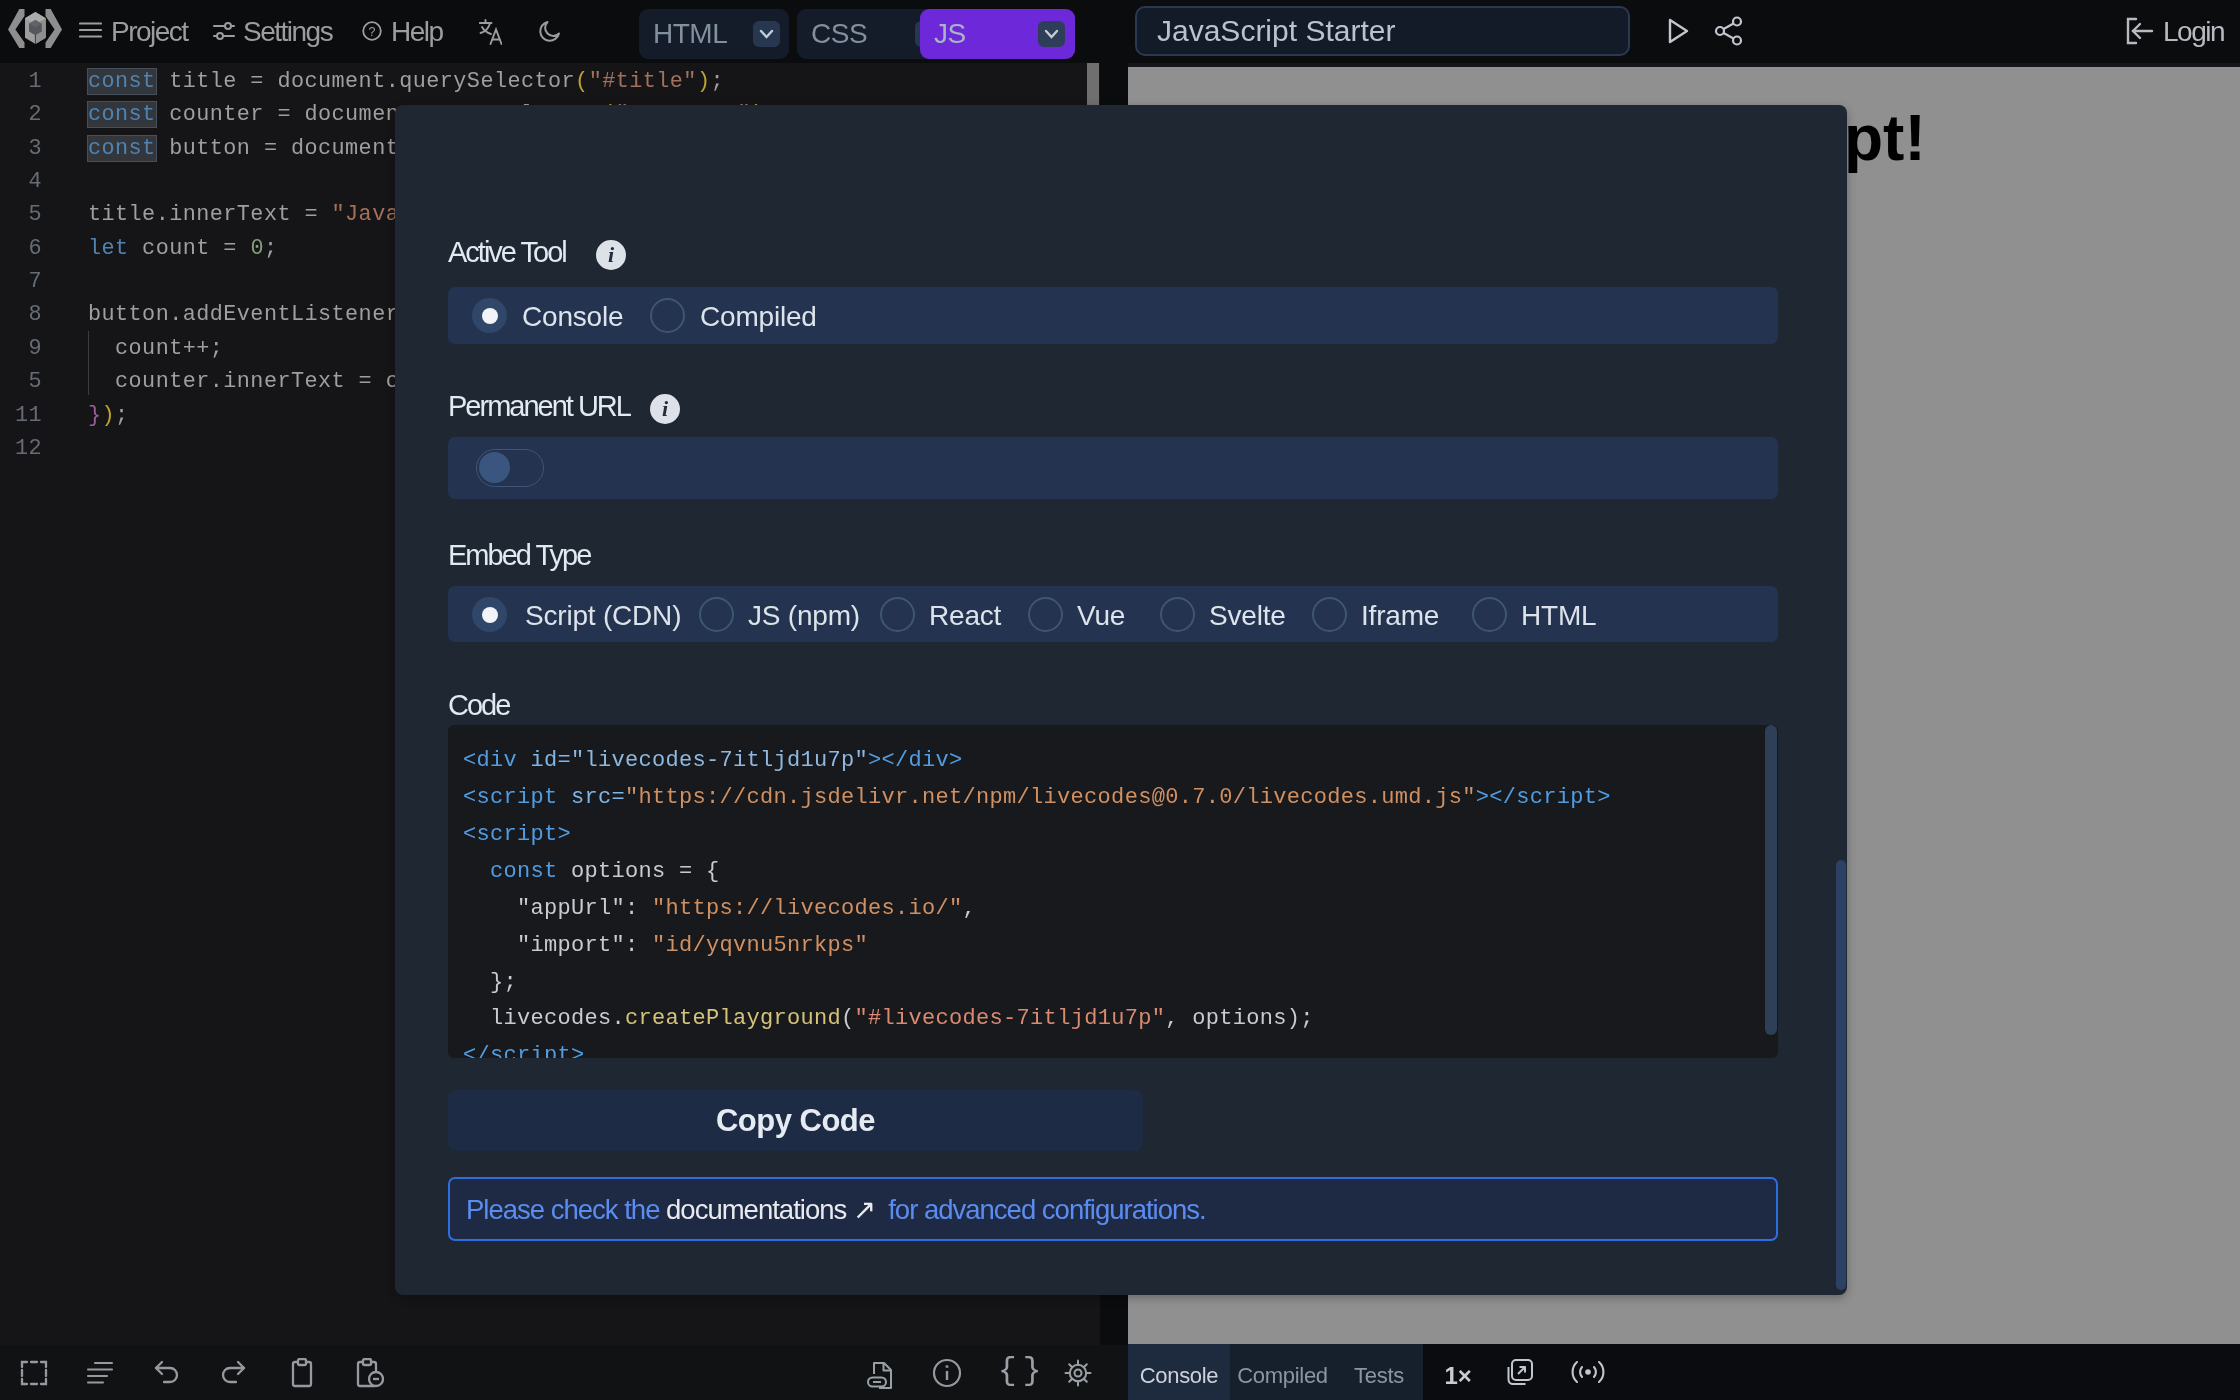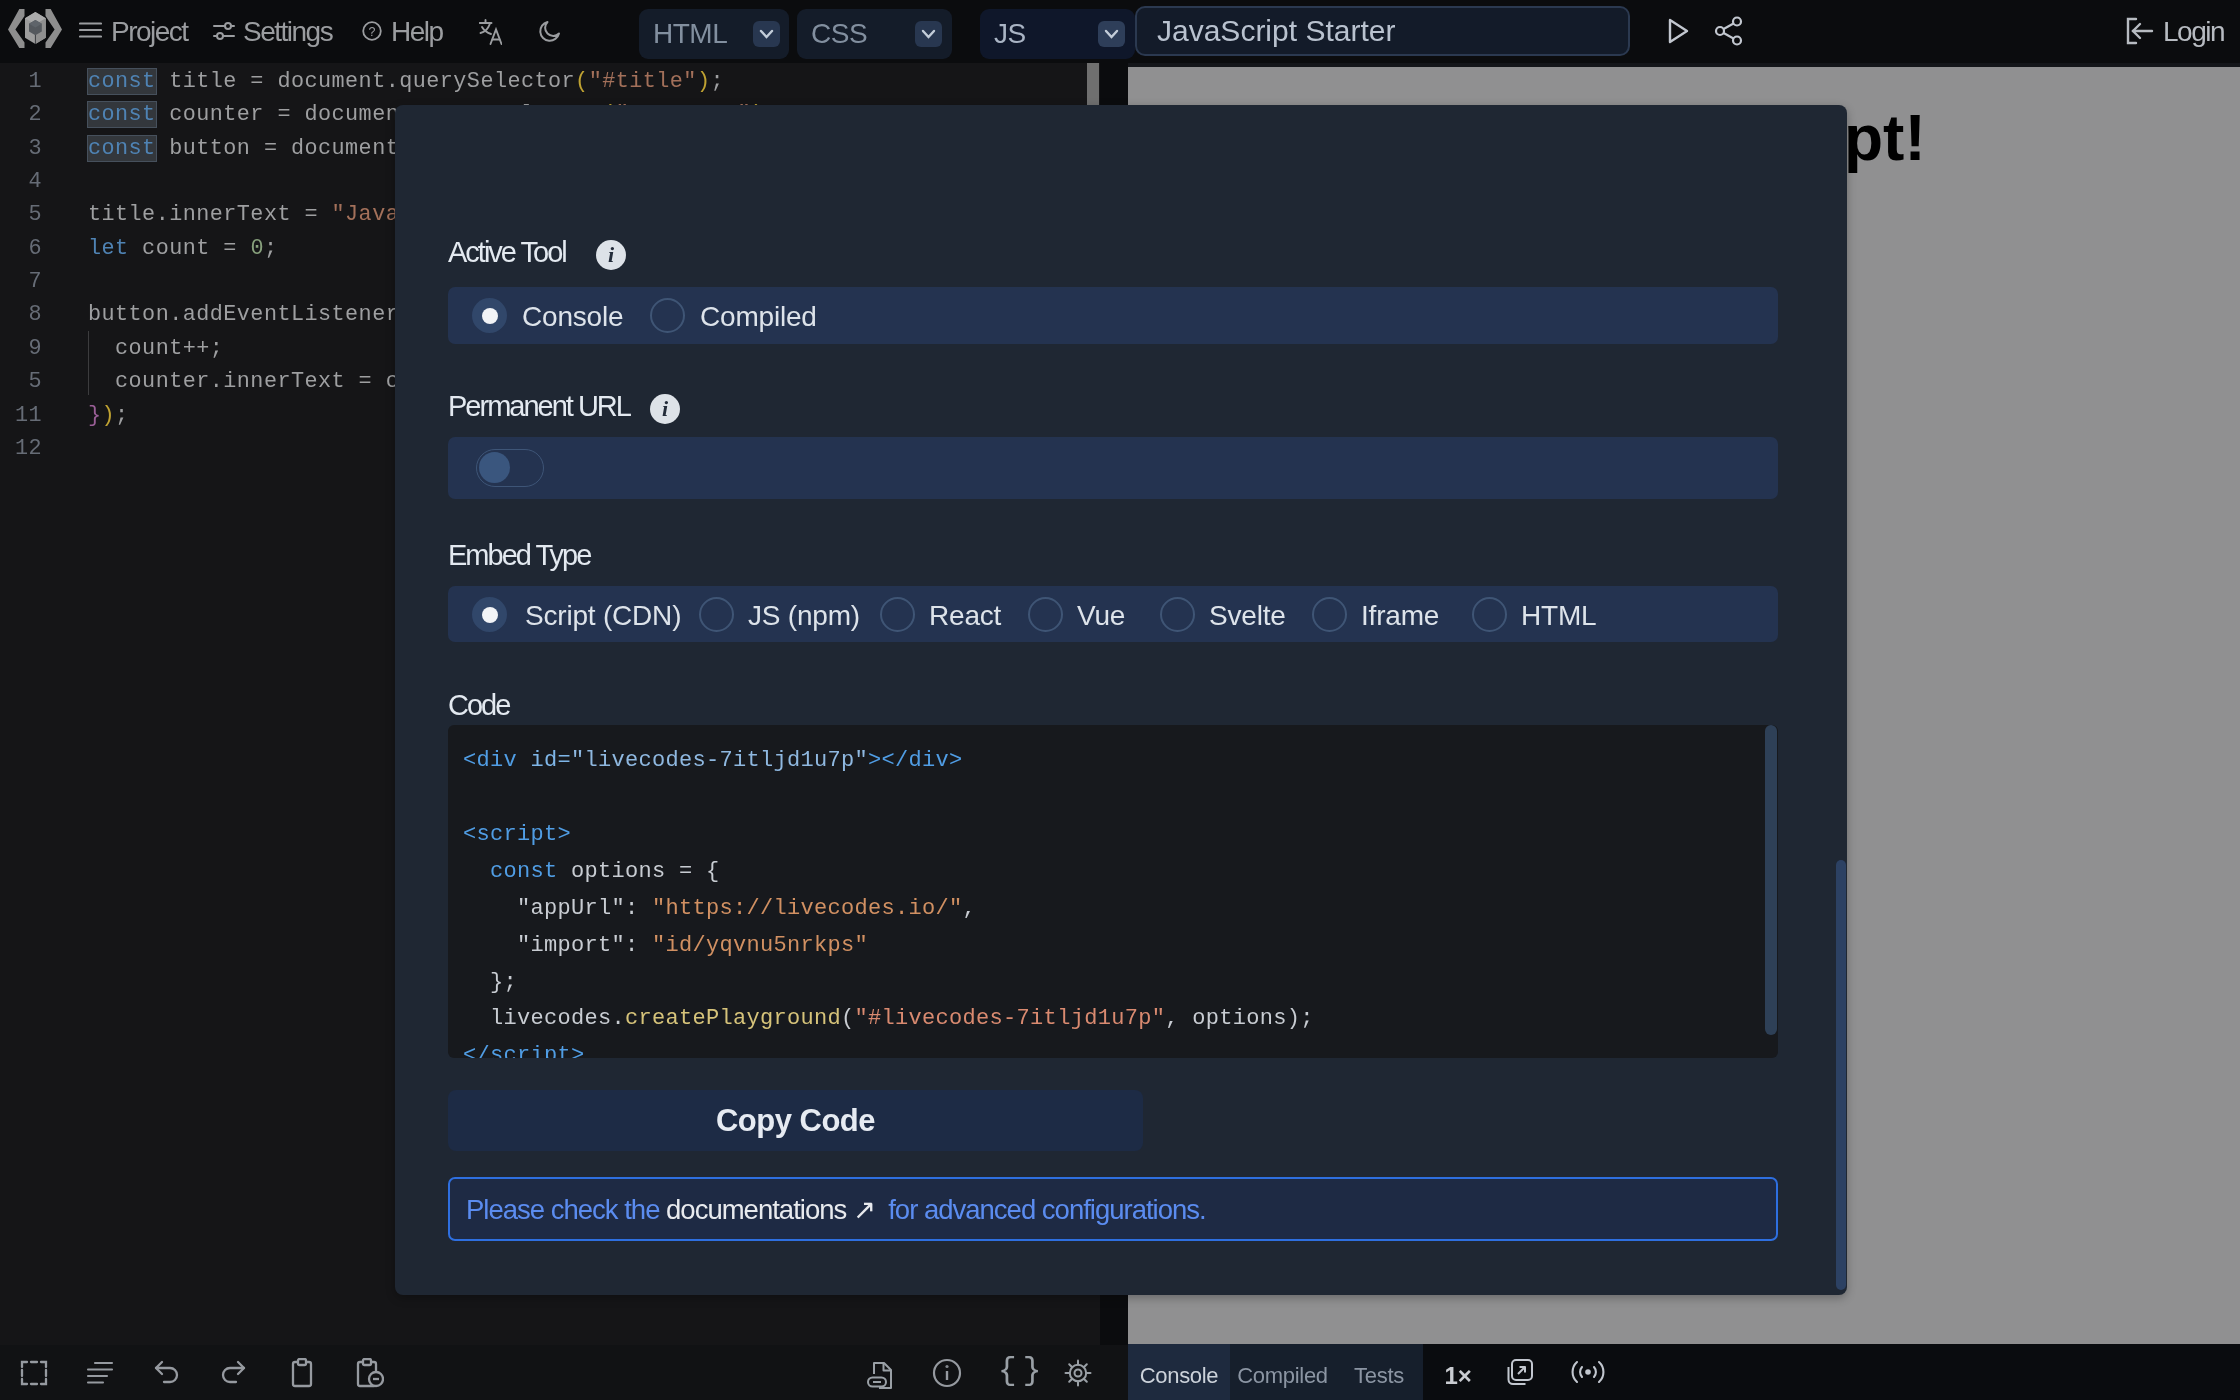--- a/index.html
+++ b/index.html
@@ -135,21 +135,21 @@
         </span>
       </div>
     <div class="sel" style="left:797px;width:155px">
         <span class="lbl">CSS</span>
       <span class="chev" style="left:118px">
           <svg width="19" height="18" viewBox="0 0 19 18">
             <path d="M4 6 L9.5 12 L15 6" stroke="#c3cdd9" stroke-width="2.4" fill="none" stroke-linecap="round"></path>
           </svg>
         </span>
       </div>
-    <div class="sel" style="left:980px;width:155px;background:#0f172a">
+    <div class="sel" style="left:920px;width:155px;background:#6d28d9">
         <span class="lbl" style="color:#a9b4c4">JS</span>
       <span class="chev" style="left:118px;background:#2e3e59">
           <svg width="19" height="18" viewBox="0 0 19 18">
             <path d="M4 6 L9.5 12 L15 6" stroke="#c3cdd9" stroke-width="2.4" fill="none" stroke-linecap="round"></path>
           </svg>
         </span>
       </div>
 
     <div class="abs" style="left:1135px;top:6px;width:495px;height:50px;background:#131b29;border:2px solid #2b3950;border-radius:10px;">
       <div class="abs" style="left:20px;top:0;height:46px;display:flex;align-items:center;color:#b9c2cf;font-size:30px;">JavaScript Starter</div>
@@ -341,20 +341,21 @@
     <div class="radio off" style="left:765px;top:492px"></div>
     <div class="rlbl" style="left:814px;top:495px">Svelte</div>
     <div class="radio off" style="left:917px;top:492px"></div>
     <div class="rlbl" style="left:966px;top:495px">Iframe</div>
     <div class="radio off" style="left:1077px;top:492px"></div>
     <div class="rlbl" style="left:1126px;top:495px">HTML</div>
 
     <div class="h2" style="left:53px;top:584px">Code</div>
     <div id="codeblock">
       <div class="mcode" style="top:17px"><span class="mtag">&lt;div</span> <span class="mattr">id=</span><span class="mstr2">"livecodes-7itljd1u7p"</span><span class="mtag">&gt;&lt;/div&gt;</span></div>
+      <div class="mcode" style="top:54px"><span class="mtag">&lt;script</span> <span class="mattr">src=</span><span class="mstr">"https://cdn.jsdelivr.net/npm/livecodes@0.7.0/livecodes.umd.js"</span><span class="mtag">&gt;&lt;/script&gt;</span></div>
       <div class="mcode" style="top:91px"><span class="mtag">&lt;script&gt;</span></div>
       <div class="mcode" style="top:128px">  <span class="mkw">const</span> options = {</div>
       <div class="mcode" style="top:165px">    "appUrl": <span class="mstr">"https://livecodes.io/"</span>,</div>
       <div class="mcode" style="top:202px">    "import": <span class="mstr">"id/yqvnu5nrkps"</span></div>
       <div class="mcode" style="top:239px">  };</div>
       <div class="mcode" style="top:275px">  livecodes.<span class="mfn">createPlayground</span>(<span class="msalmon">"#livecodes-7itljd1u7p"</span>, options);</div>
       <div class="mcode" style="top:312px"><span class="mtag">&lt;/script&gt;</span></div>
       <div class="abs" style="left:1317px;top:0;width:12px;height:310px;border-radius:6px;background:#2e4057"></div>
     </div>
     <div id="notice">

